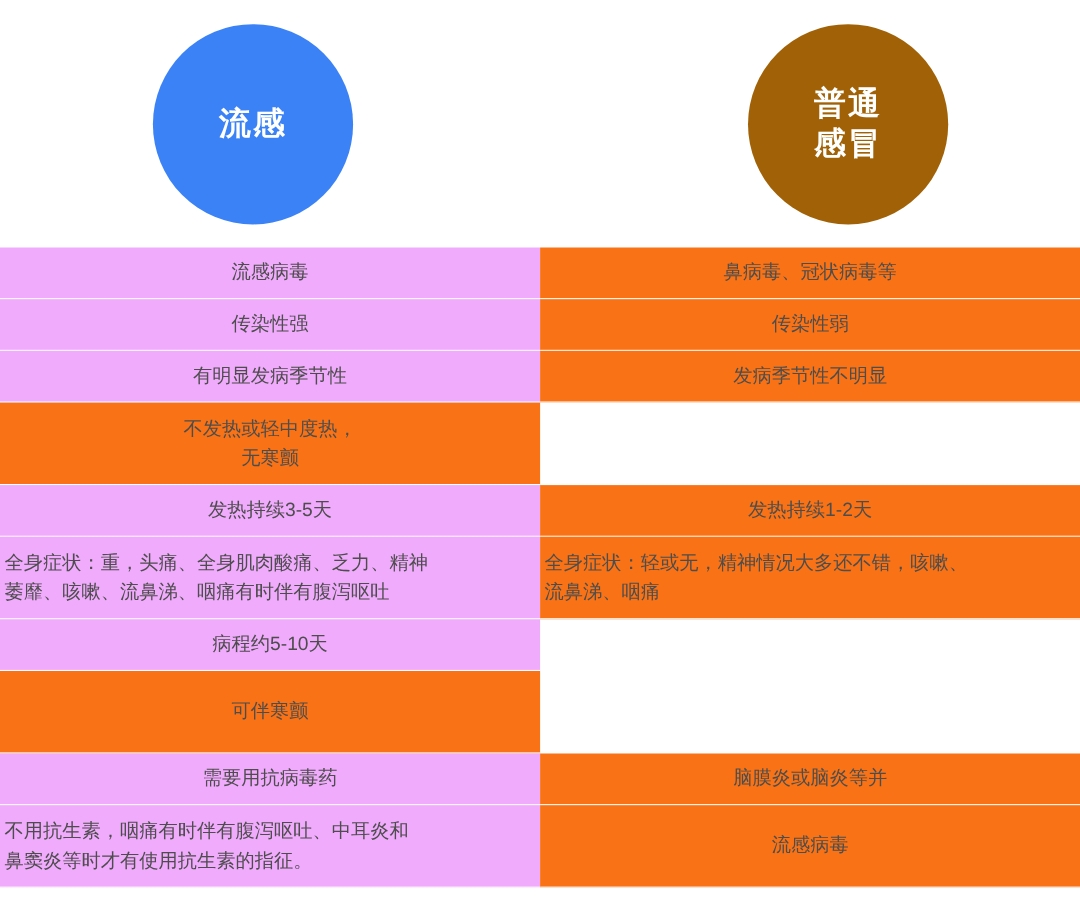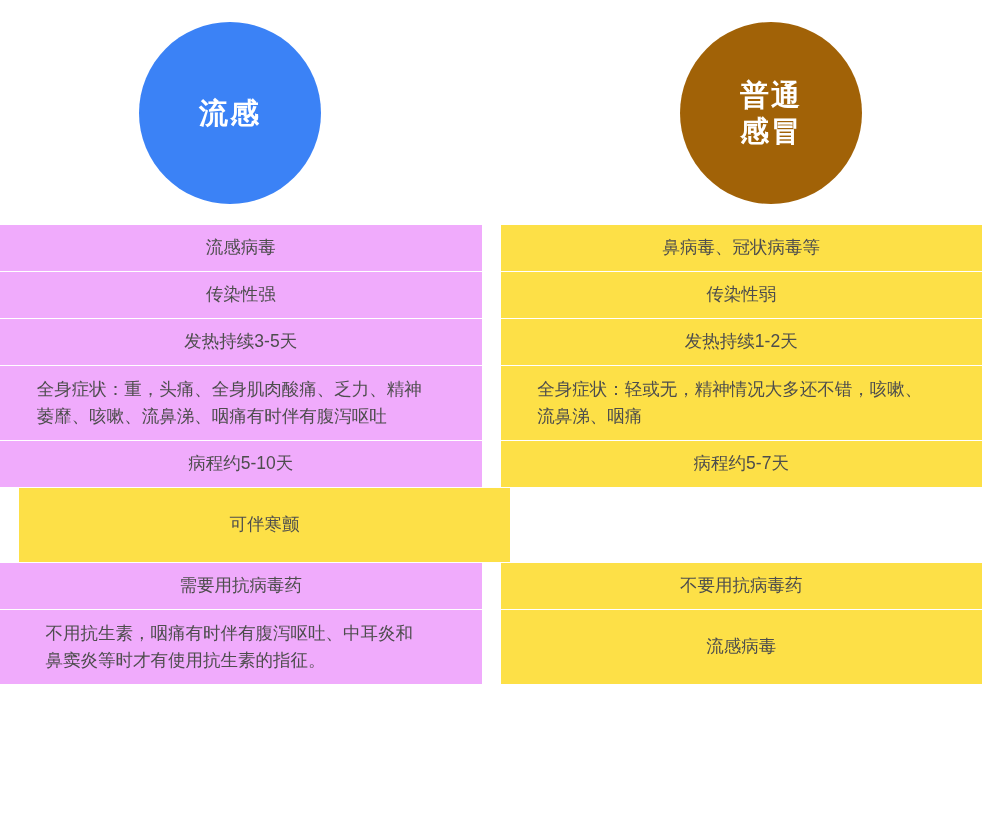--- a/index.html
+++ b/index.html
@@ -76,26 +76,25 @@
     font-size: 17.5px;
     line-height: 1.55;
     padding: 11px 8px;
     color: #4d4d4d;
   }
   .cell.left {
     background: #f0abfc;
     border-bottom: 1.5px solid #ffffff;
   }
   .cell.right {
-    background: #fde047;
+    background: #f97316;
     border-bottom: 1.5px solid #ffffff;
-    margin-left: 19px;
   }
   .cell.align-left {
-    justify-content: center;
+    justify-content: flex-start;
     text-align: left;
     padding-left: 4px;
     padding-right: 27px;
   }
   .cell .txt {
     display: block;
     white-space: pre-line;
   }
   .row.h1 .cell { height: 47px; }
   .row.h2 .cell { height: 75px; }
@@ -127,21 +126,33 @@
         </div>
       </div>
       <div class="row h1">
         <div class="cell left">
           <span class="txt">传染性强</span>
         </div>
         <div class="cell right">
           <span class="txt">传染性弱</span>
         </div>
       </div>
+      <div class="row h1">
+        <div class="cell left">
+          <span class="txt">有明显发病季节性</span>
+        </div>
+        <div class="cell right">
+          <span class="txt">发病季节性不明显</span>
+        </div>
+      </div>
       <div class="row h2">
+        <div class="cell right">
+          <span class="txt">不发热或轻中度热，
+无寒颤</span>
+        </div>
       </div>
       <div class="row h1">
         <div class="cell left">
           <span class="txt">发热持续3-5天</span>
         </div>
         <div class="cell right">
           <span class="txt">发热持续1-2天</span>
         </div>
       </div>
       <div class="row h2">
@@ -151,35 +162,32 @@
         </div>
         <div class="cell right align-left">
           <span class="txt">全身症状：轻或无，精神情况大多还不错，咳嗽、
 流鼻涕、咽痛</span>
         </div>
       </div>
       <div class="row h1">
         <div class="cell left">
           <span class="txt">病程约5-10天</span>
         </div>
-        <div class="cell right">
-          <span class="txt">病程约5-7天</span>
-        </div>
       </div>
       <div class="row h2">
         <div class="cell right">
           <span class="txt">可伴寒颤</span>
         </div>
       </div>
       <div class="row h1">
         <div class="cell left">
           <span class="txt">需要用抗病毒药</span>
         </div>
         <div class="cell right">
-          <span class="txt">不要用抗病毒药</span>
+          <span class="txt">脑膜炎或脑炎等并</span>
         </div>
       </div>
       <div class="row h2">
         <div class="cell left align-left">
           <span class="txt">不用抗生素，咽痛有时伴有腹泻呕吐、中耳炎和
 鼻窦炎等时才有使用抗生素的指征。</span>
         </div>
         <div class="cell right">
           <span class="txt">流感病毒</span>
         </div>

